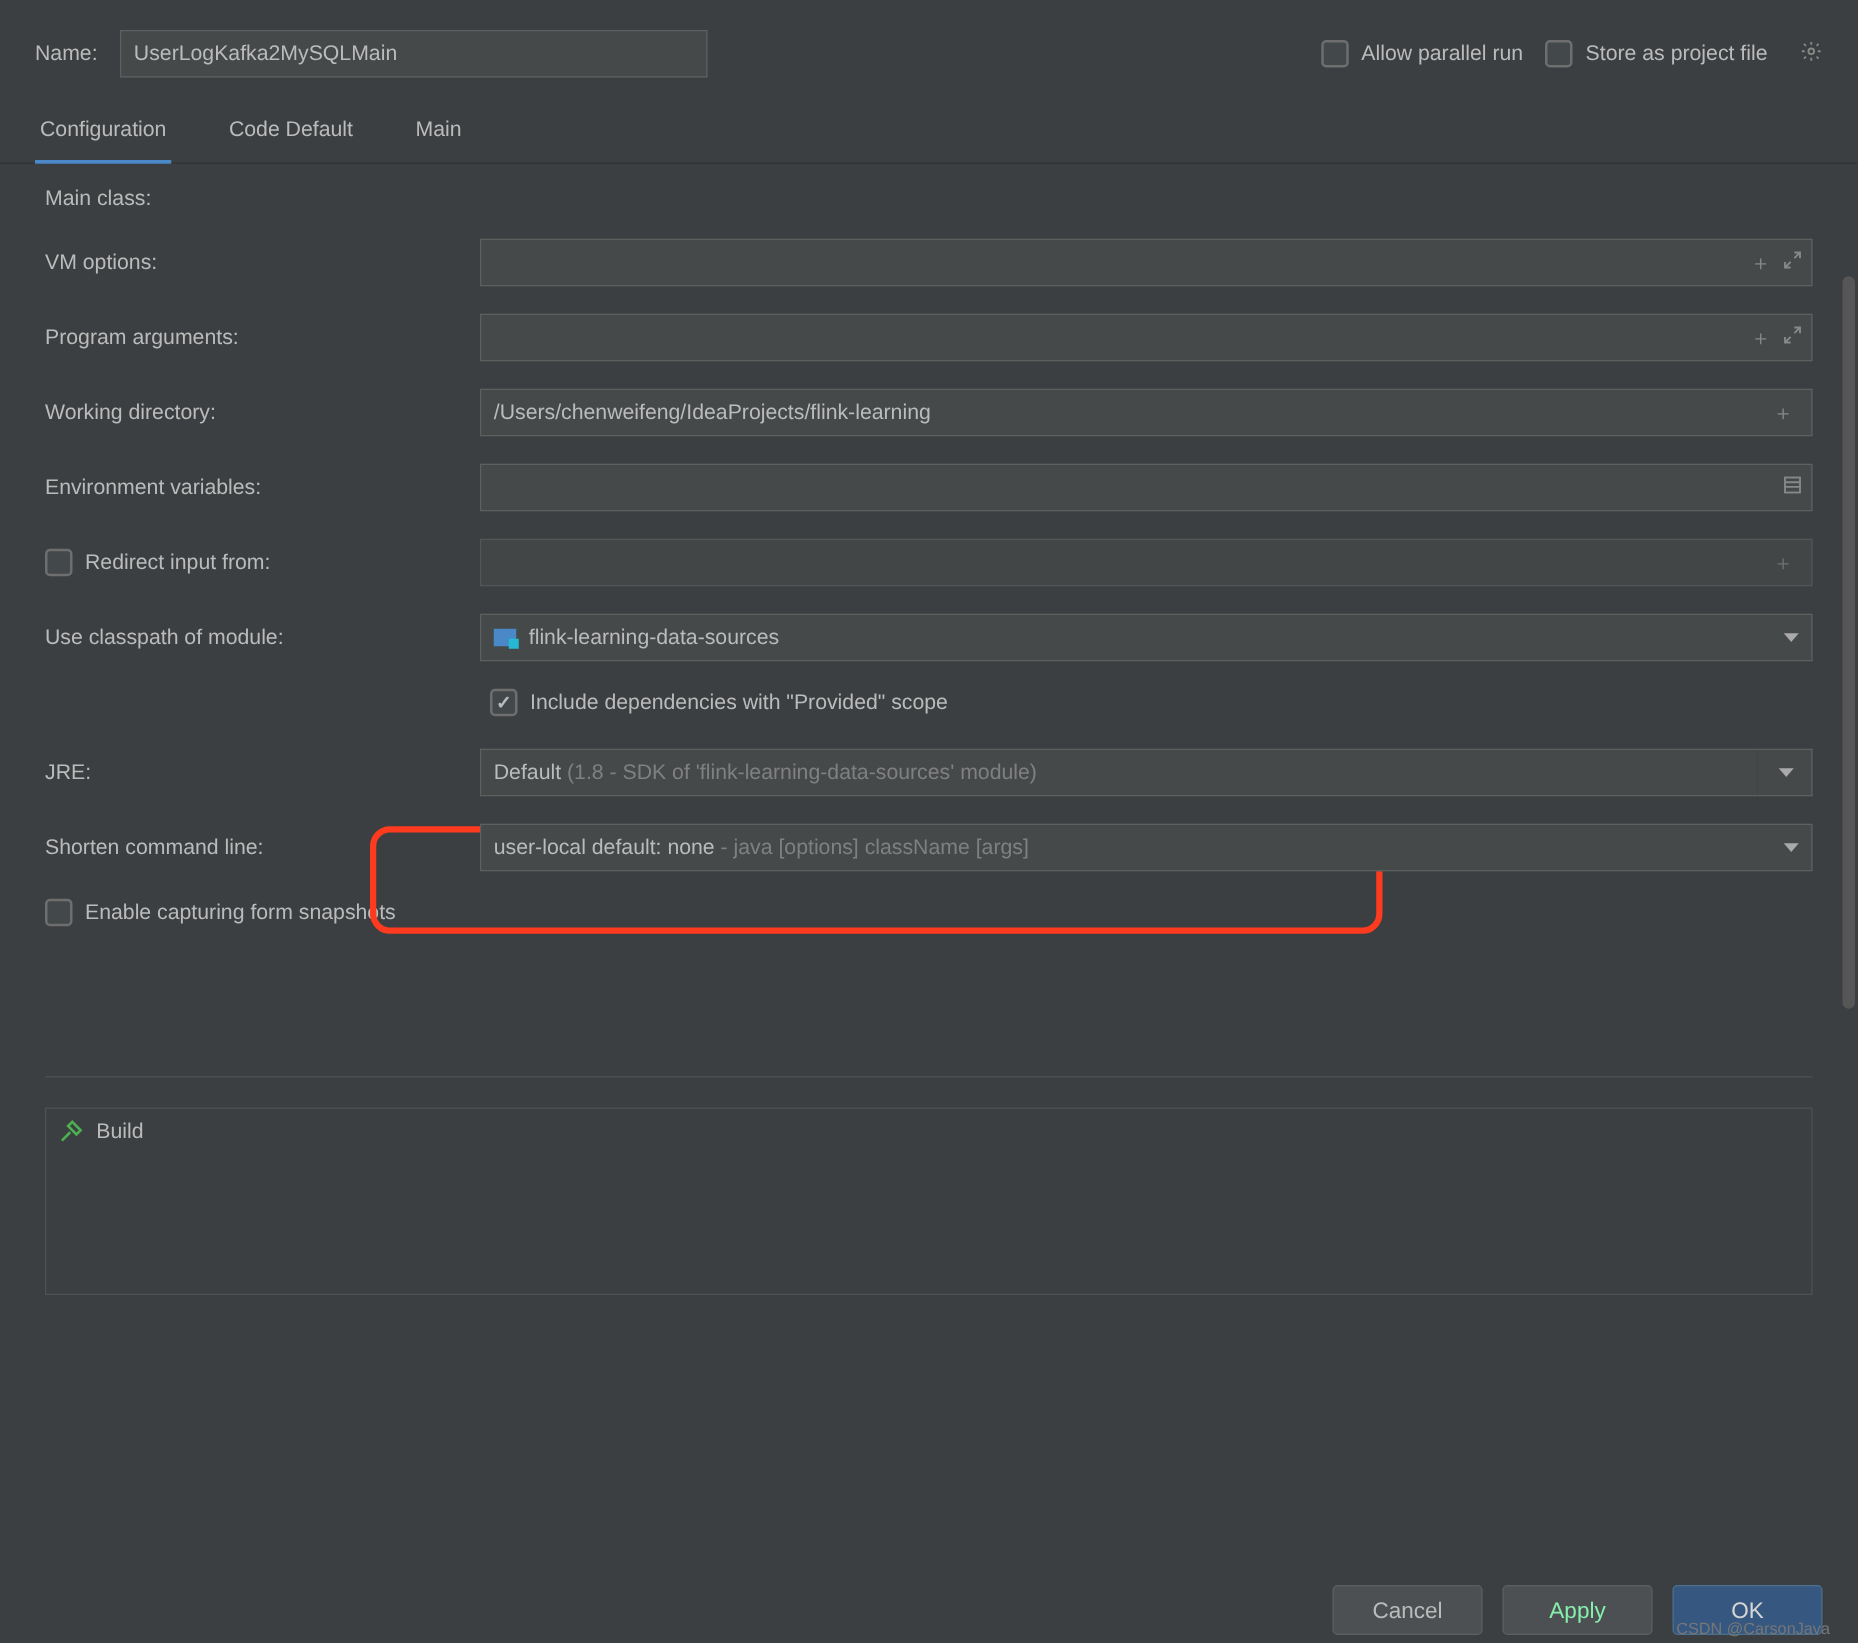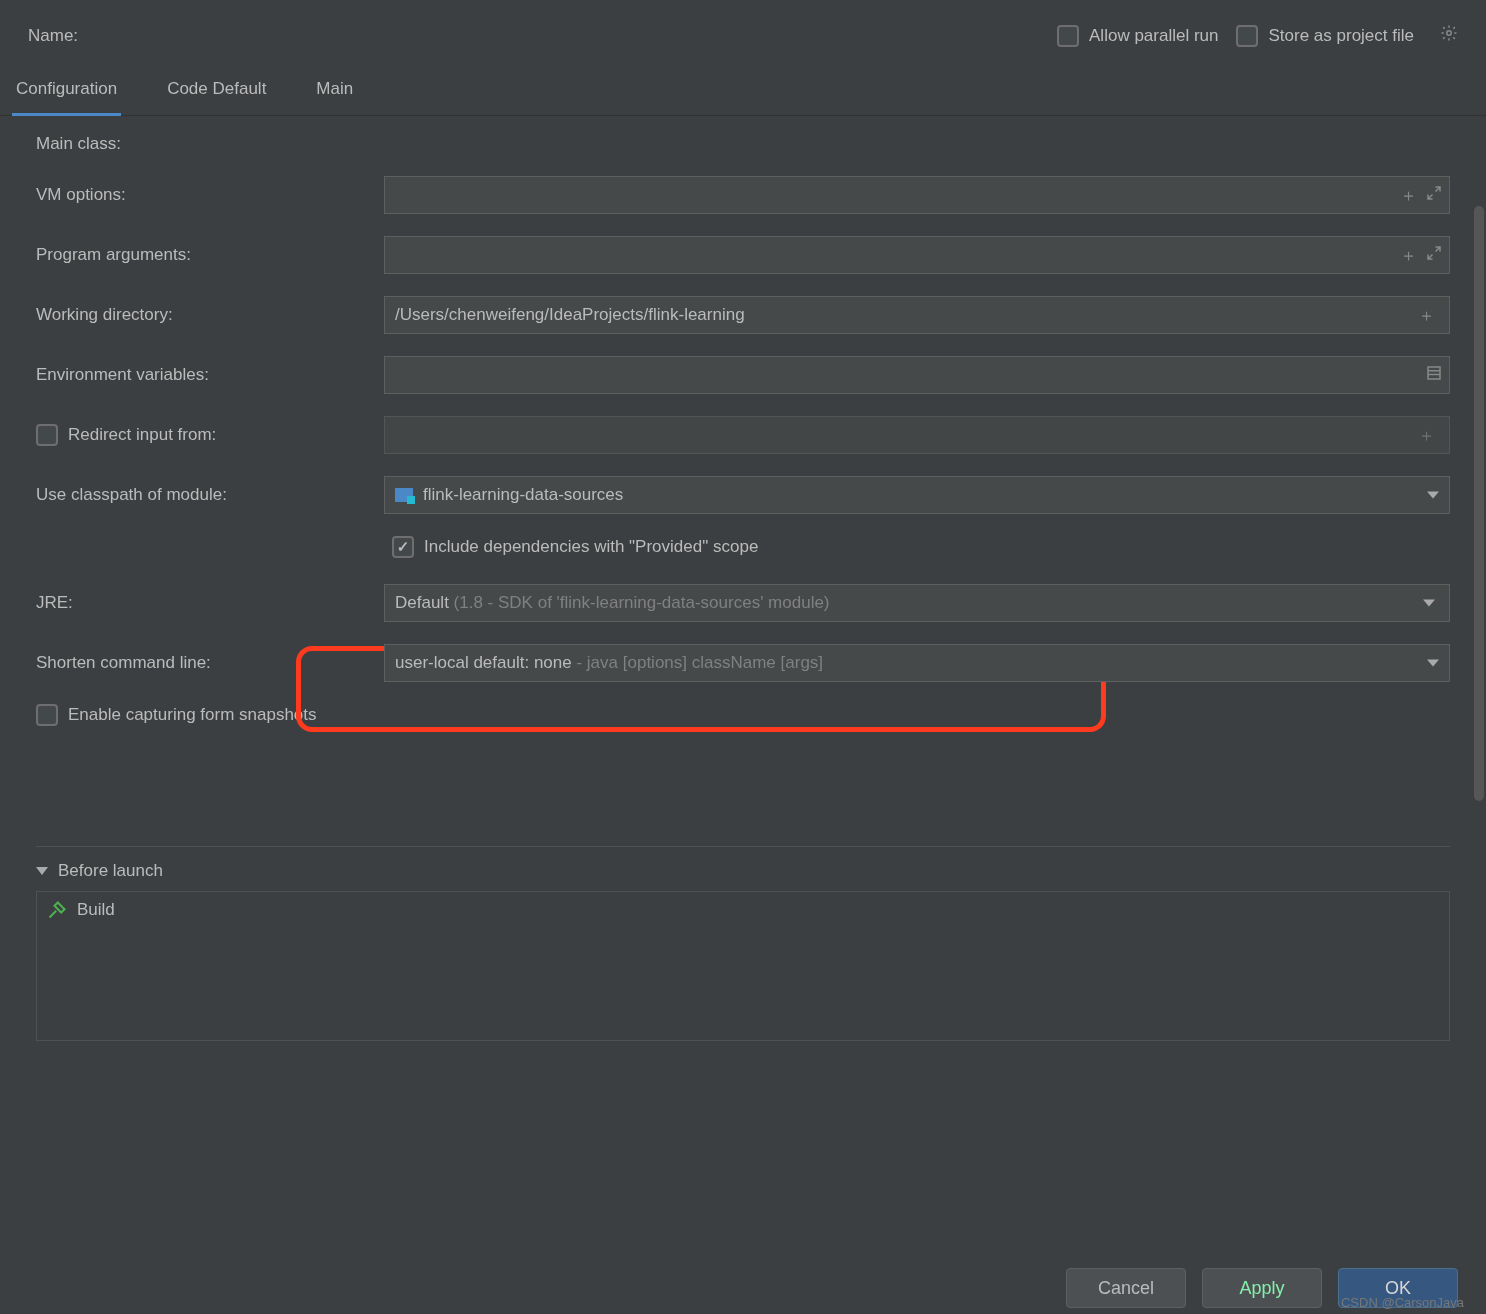--- a/index.html
+++ b/index.html
@@ -39,21 +39,21 @@
     background: #43494a;
     display: inline-flex; align-items: center; justify-content: center;
     font-size: 15px; color: #bbbbbb;
     cursor: pointer;
   }
   .checkbox.checked::after { content: "✓"; color: #bbb; font-weight: bold; }
   .gear-icon { color: #6e6e6e; margin-left: 8px; }
   .tabs {
     display: flex;
     gap: 42px;
-    padding: 6px 28px 0 12px;
+    padding: 6px 28px 0 28px;
     border-bottom: 1px solid #323232;
   }
   .tab {
     color: #bbbbbb;
     padding: 10px 4px 14px 4px;
     cursor: pointer;
     font-size: 17px;
   }
   .tab.active {
     color: #bbbbbb;
@@ -184,20 +184,21 @@
   }
   svg.ico { width: 18px; height: 18px; stroke: #888; fill: none; stroke-width: 2; }
 </style>
 </head>
 <body>
 
 <div class="dialog">
 
   <div class="header-row">
     <span class="label">Name:</span>
+    <input class="text-input name-field" value="UserLogKafka2MySQLMain" style="">
     <div style="flex:1"></div>
     <label class="check-row">
       <span class="checkbox"></span>
       <span>Allow parallel run</span>
     </label>
     <label class="check-row">
       <span class="checkbox"></span>
       <span>Store as project file</span>
     </label>
     <span class="gear-icon">
@@ -353,24 +354,20 @@
     </div>
 
     <div class="form-row">
       <label class="check-row">
         <span class="checkbox"></span>
         <span>Enable capturing form snapshots</span>
       </label>
     </div>
 
     <div class="before-launch">
-      <div class="bl-header">
-        <span class="tri-down"></span>
-        <span>Before launch</span>
-      </div>
       <div class="build-list">
         <div class="build-item">
           <svg class="hammer-icon" viewBox="0 0 24 24">
               <path d="M3 21l8-8M13 3l8 8-4 4-8-8z" fill="none" stroke="#4caf50" stroke-width="2.5"></path>
             </svg>
           <span>Build</span>
         </div>
       </div>
     </div>
 

